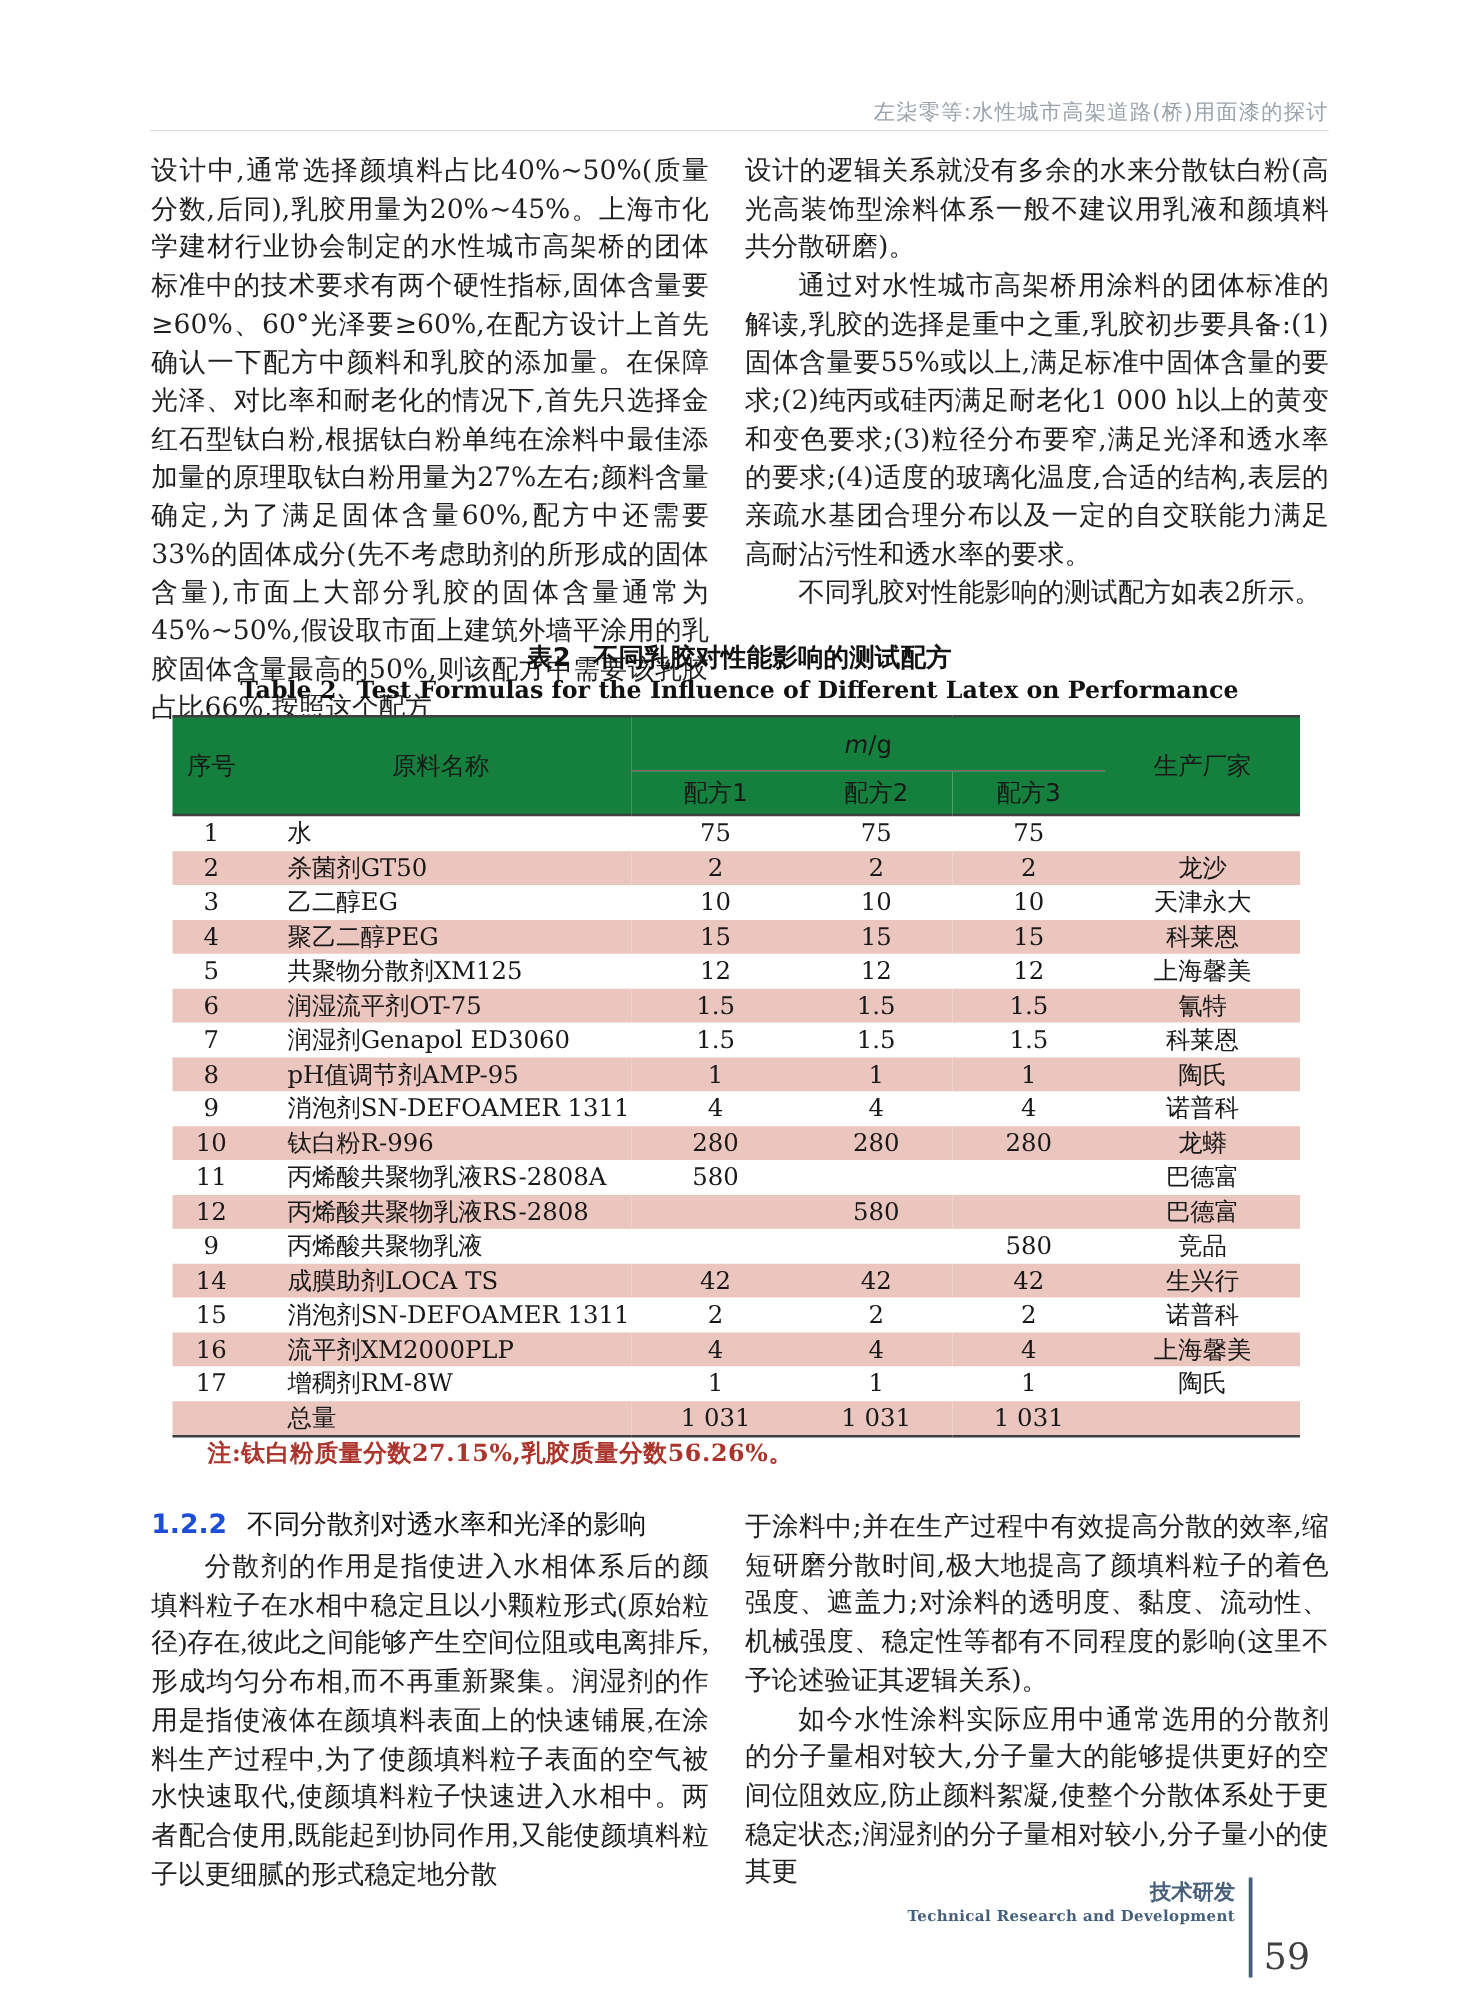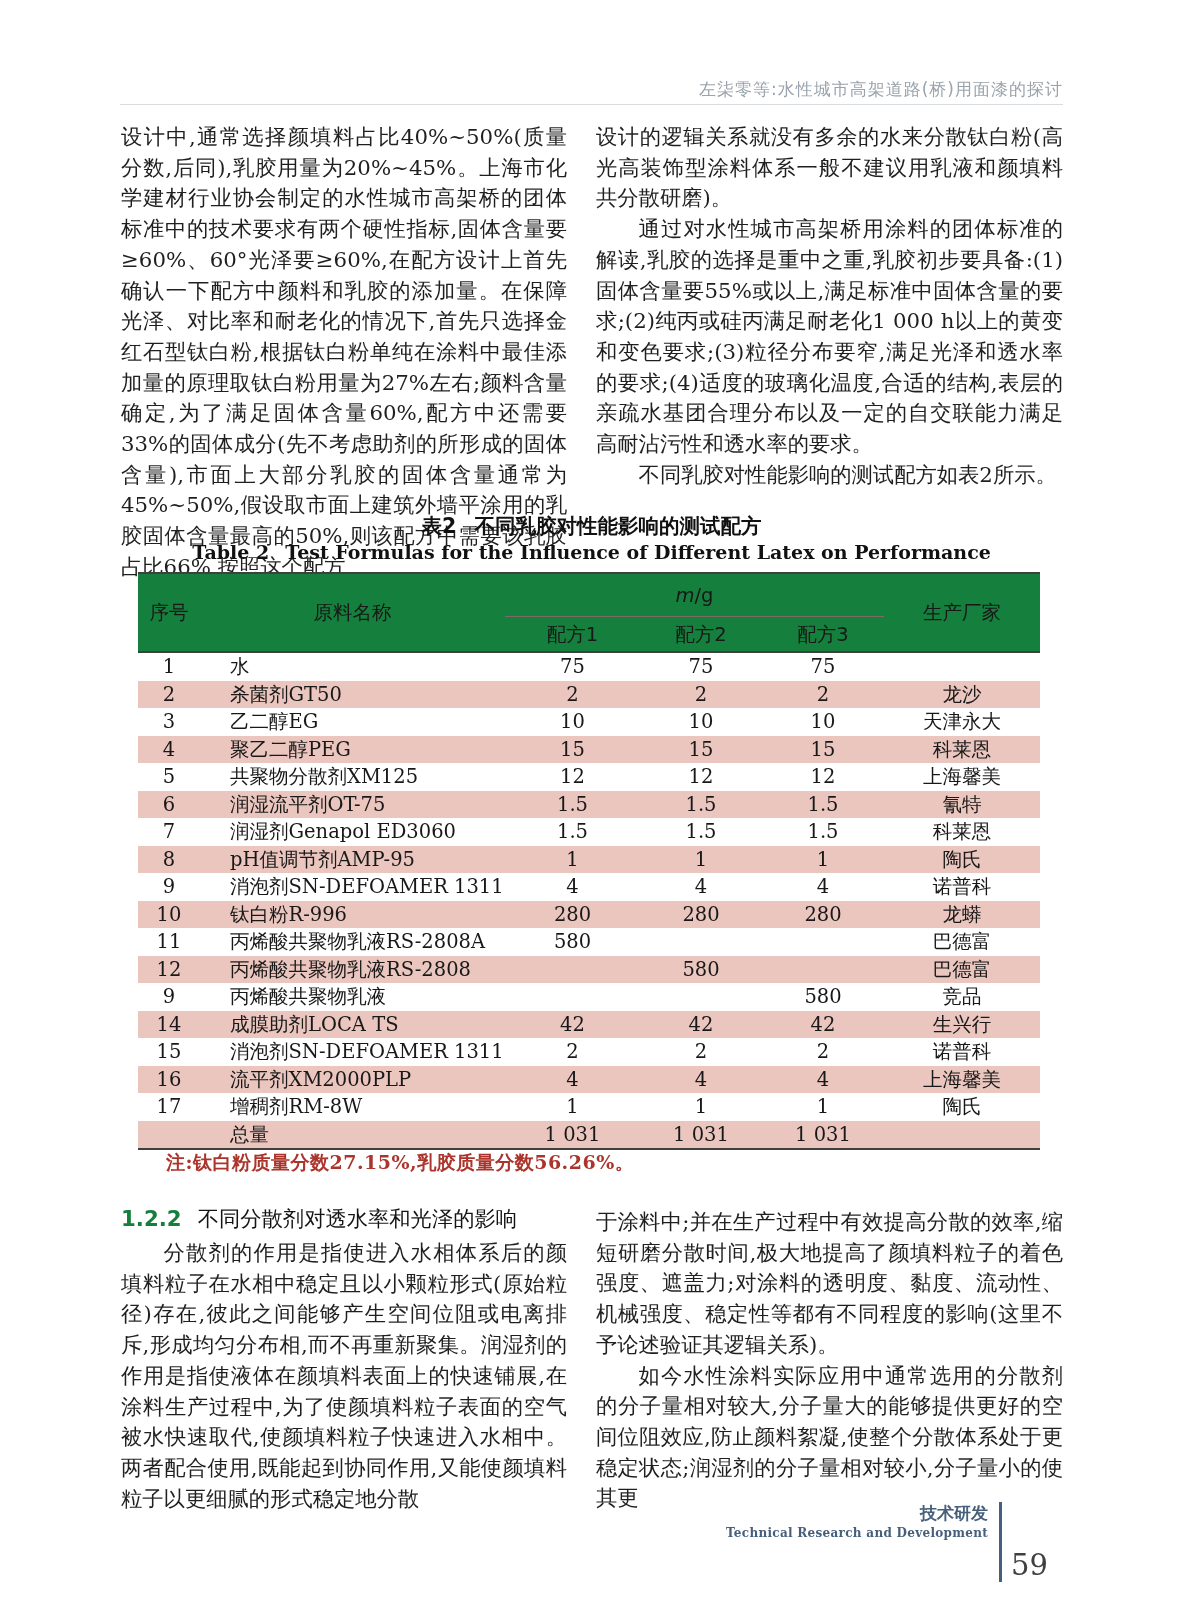--- a/index.html
+++ b/index.html
@@ -13,21 +13,21 @@
     font-family:"DejaVu Sans","Liberation Sans",sans-serif;
     font-size:17px;color:#9aa3ab;letter-spacing:1px;
   }
   .head-rule{position:absolute;top:104px;left:120px;width:943px;height:1px;background:#d9dcdf;}
   
   .col{position:absolute;text-align:justify;font-size:21.3px;line-height:30.7px;}
   .col p{margin:0;}
   .col p.indent{text-indent:2em;}
   .col-left-top{left:121px;top:122px;width:446px;}
   .col-right-top{left:596px;top:122px;width:467px;}
-  .col-left-bottom{left:121px;top:1238px;width:446px;}
+  .col-left-bottom{left:121px;top:1238px;width:446px;font-family:Liberation Serif, serif;}
   .col-right-bottom{left:596px;top:1207px;width:467px;}
   
   .tbl-title-zh{
     position:absolute;top:512px;left:120px;width:943px;text-align:center;
     font-family:"DejaVu Sans","Liberation Sans",sans-serif;font-weight:bold;
     font-size:20.5px;color:#111;
   }
   .tbl-title-zh .gap{display:inline-block;width:18px;}
   .tbl-title-en{
     position:absolute;top:541px;left:120px;width:943px;text-align:center;
@@ -56,21 +56,21 @@
   .paper-table tr.shaded{background:#eac6bf;}
   
   .tbl-note{
     position:absolute;top:1150px;left:166px;
     font-size:19px;font-weight:700;color:#ab352c;letter-spacing:0.5px;
   }
   
   .section-head{position:absolute;top:1204px;left:121px;font-size:21.3px;}
   .section-num{
     font-family:"DejaVu Sans","Liberation Sans",sans-serif;
-    font-weight:bold;color:#15803d;margin-right:16px;
+    font-weight:bold;color:#1d4ed8;margin-right:16px;
   }
   .section-title{color:#141414;}
   
   .footer{position:absolute;top:1502px;right:139px;display:flex;align-items:stretch;}
   .footer-labels{text-align:right;color:#46607c;}
   .footer-zh{
     font-family:Liberation Serif, serif;
     font-weight:bold;font-size:17px;line-height:24px;
   }
   .footer-en{font-weight:bold;font-size:12px;line-height:15px;letter-spacing:0.3px;margin-left:32px;}

